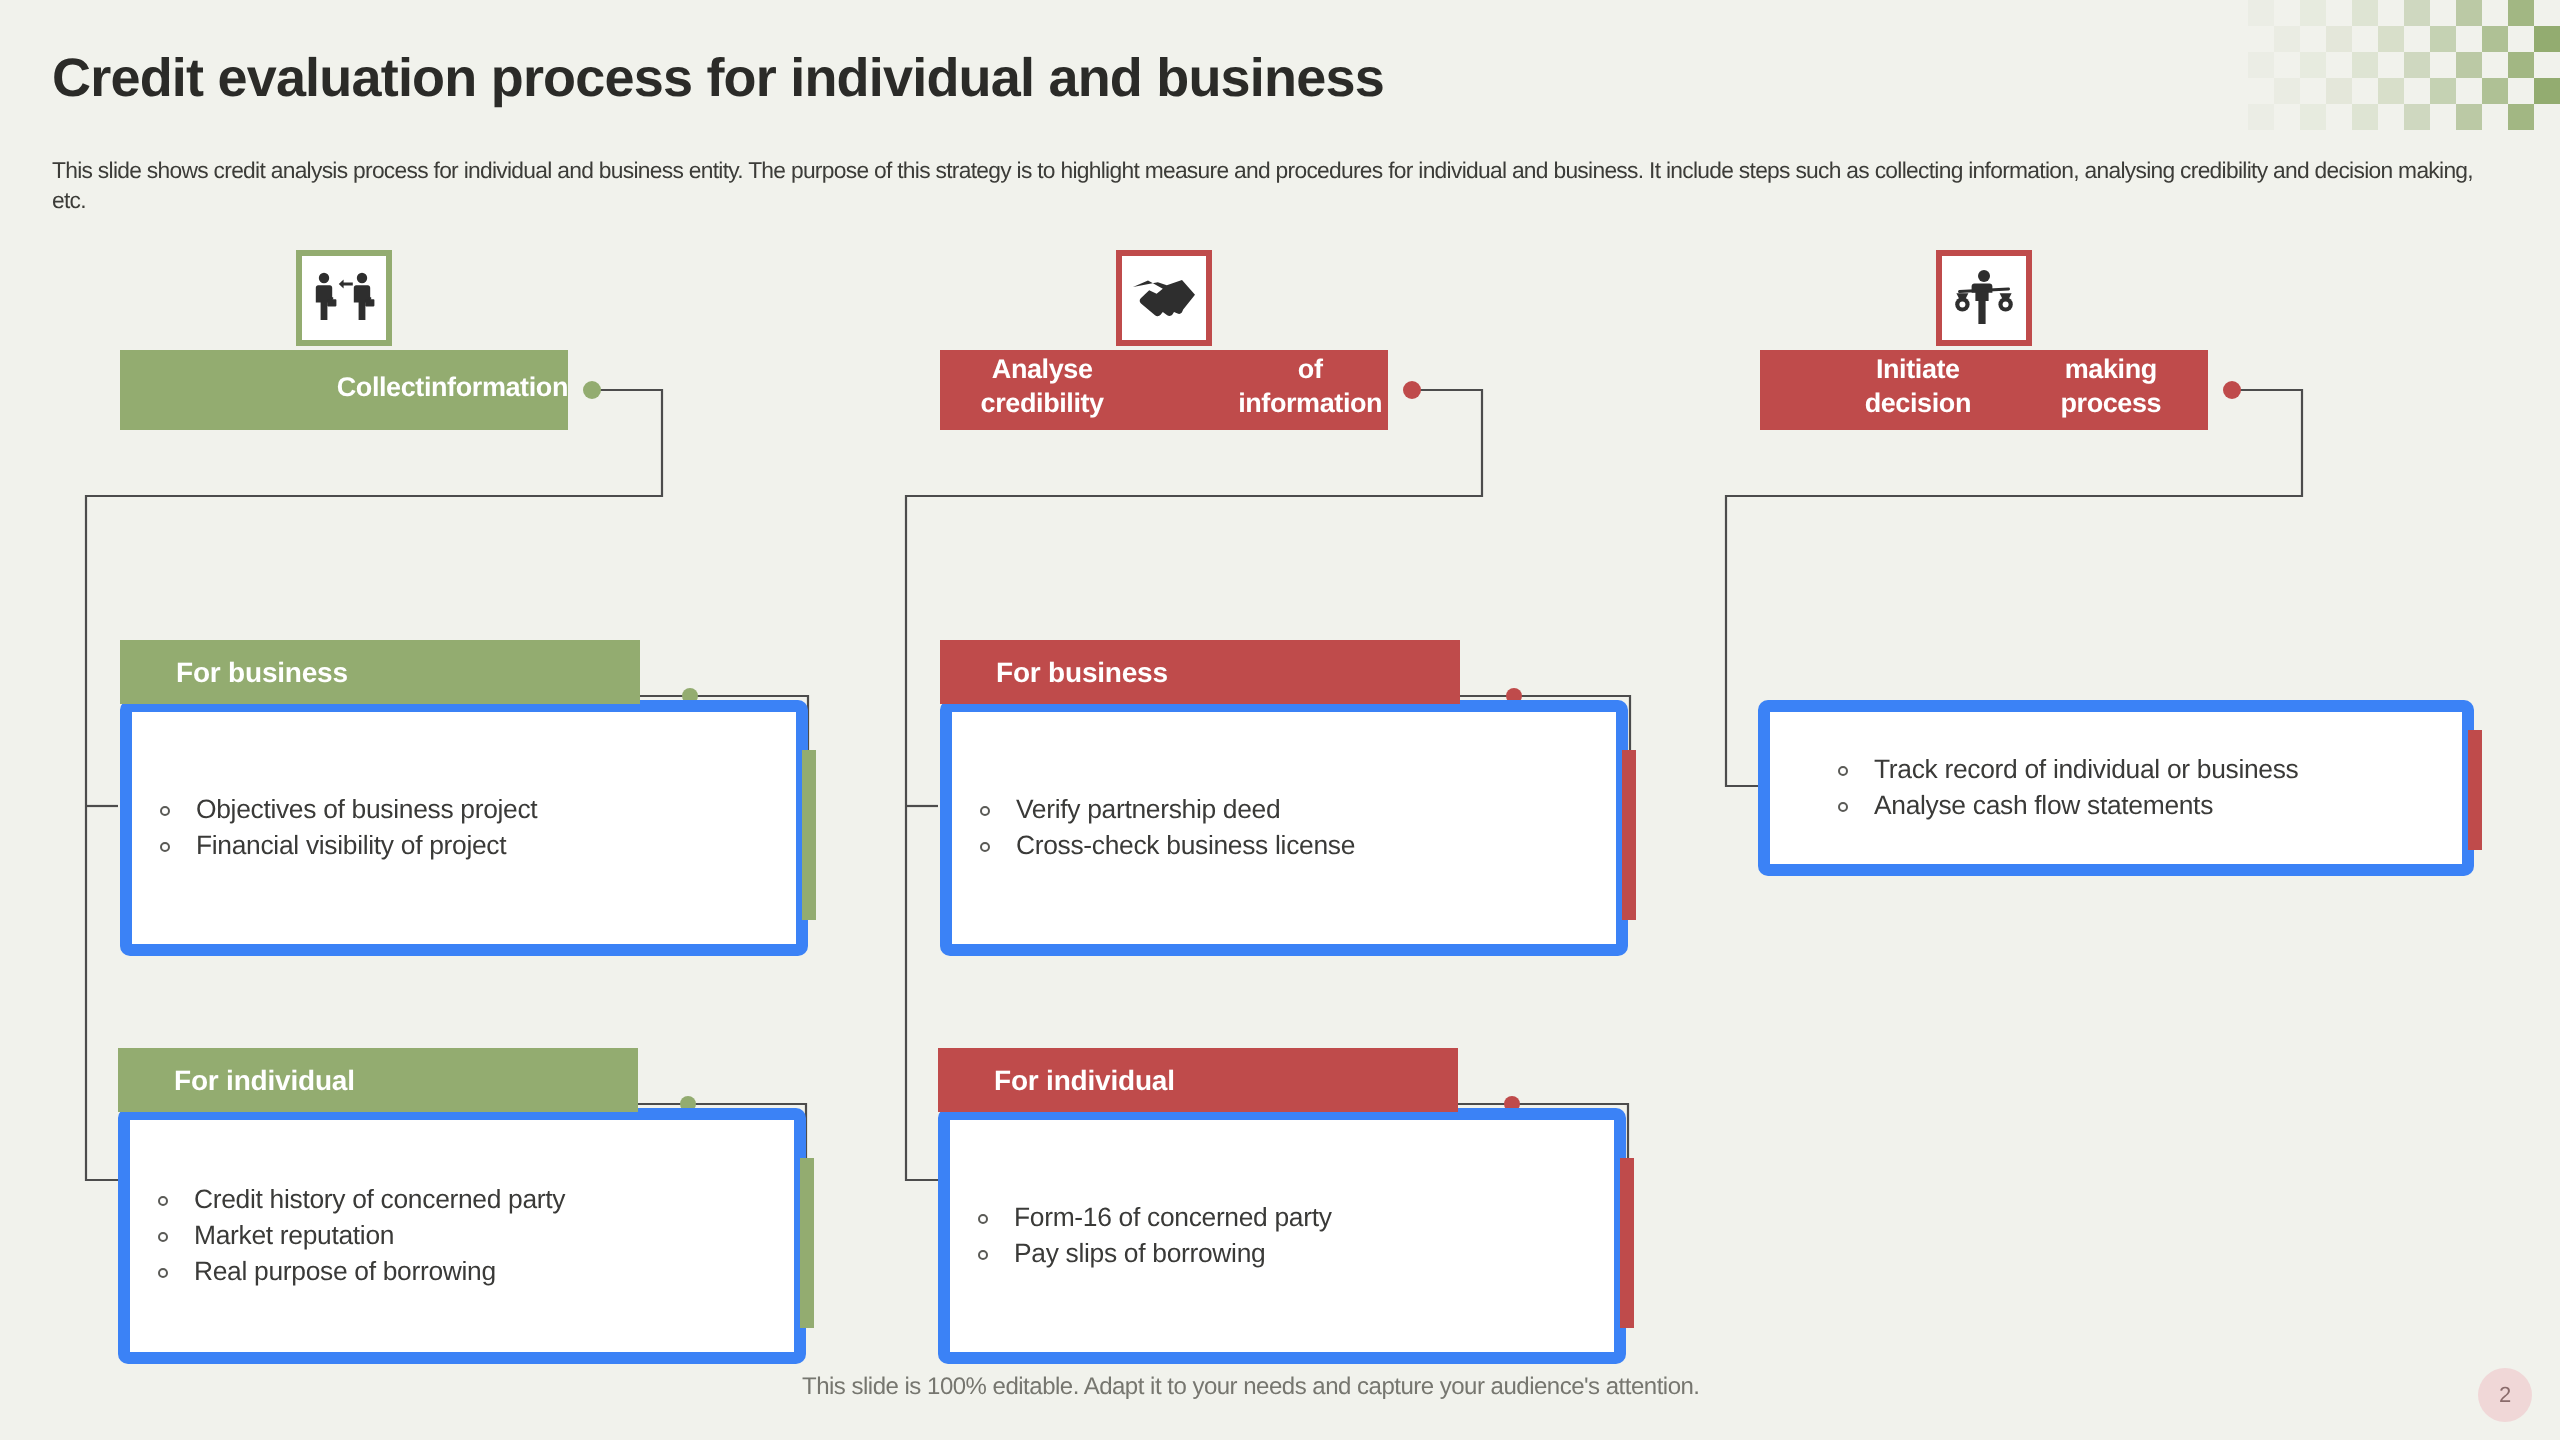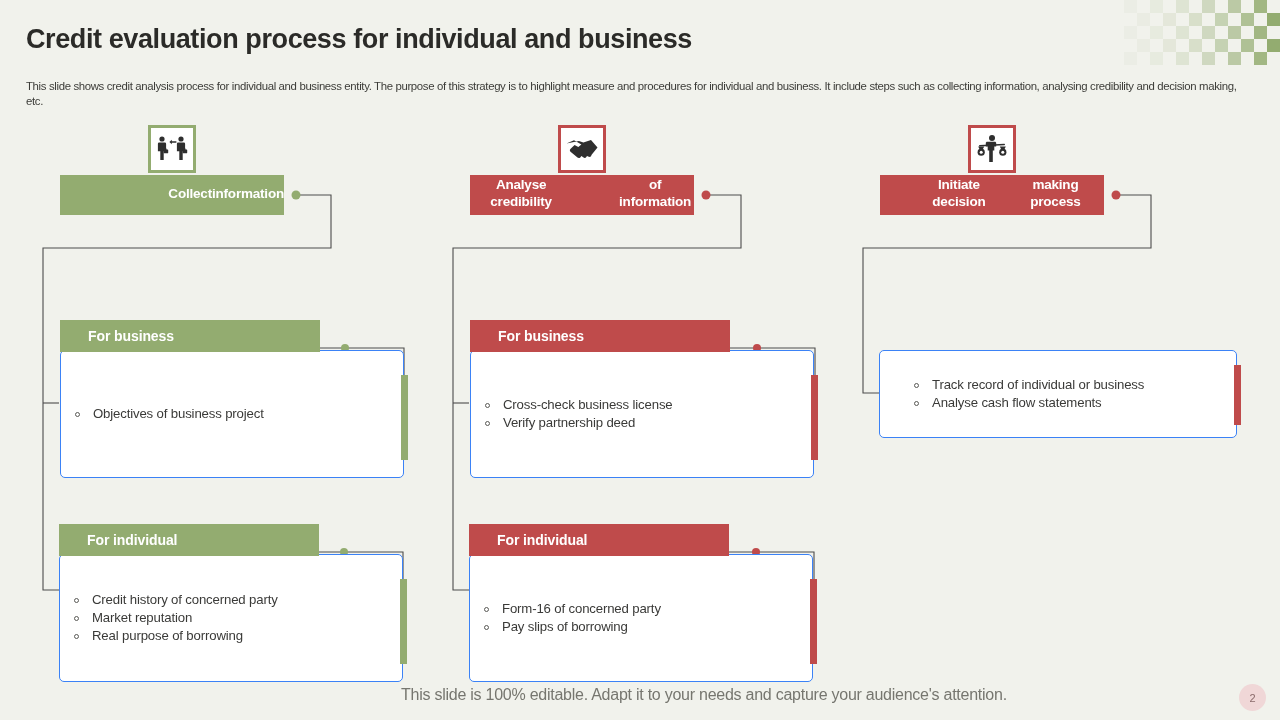--- a/index.html
+++ b/index.html
@@ -123,21 +123,21 @@
     box-sizing: border-box;
     z-index: 3;
     letter-spacing: -0.1px;
   }
   .card-label.red { background: #bf4b4b; }
 
   .card-body {
     position: absolute;
     left: 0;
     background: #ffffff;
-    border: 1px solid #3b82f6;
+    border: 6px solid #3b82f6;
     border-radius: 5px;
     box-sizing: border-box;
     z-index: 2;
     display: flex;
     flex-direction: column;
     justify-content: center;
   }
 
   .card-accent {
     position: absolute;
@@ -171,21 +171,21 @@
     border: 1px solid #5a5a56;
     border-radius: 50%;
     box-sizing: border-box;
   }
 
   
   #footer-note {
     position: absolute;
     left: 401px;
     top: 686px;
-    font-size: 16px;
+    font-size: 12px;
     color: #76766f;
     letter-spacing: -0.25px;
   }
   #page-number {
     position: absolute;
     left: 1239px;
     top: 684px;
     width: 27px;
     height: 27px;
     border-radius: 50%;
@@ -286,20 +286,21 @@
   <div class="stage-header" style="left:60px; top:175px;">
     <span class="ln">Collect</span>
     <span class="ln">information</span>
   </div>
 
   <div class="card-wrap" style="left:60px; top:320px;">
     <div class="card-label">For business</div>
     <div class="card-body" style="top:30px; width:344px; height:128px;">
       <ul class="bullets">
         <li>Objectives of business project</li>
+        <li>Financial visibility of project</li>
       </ul>
     </div>
     <div class="card-accent" style="left:341px; top:55px; height:85px;"></div>
   </div>
 
   <div class="card-wrap" style="left:59px; top:524px;">
     <div class="card-label">For individual</div>
     <div class="card-body" style="top:30px; width:344px; height:128px;">
       <ul class="bullets">
         <li>Credit history of concerned party</li>
@@ -323,22 +324,22 @@
 
   <div class="stage-header red" style="left:60px; top:175px;gap:44px;">
     <span class="ln">Analyse credibility</span>
     <span class="ln">of information</span>
   </div>
 
   <div class="card-wrap" style="left:60px; top:320px;">
     <div class="card-label red">For business</div>
     <div class="card-body" style="top:30px; width:344px; height:128px;">
       <ul class="bullets">
+        <li>Verify partnership deed</li>
         <li>Cross-check business license</li>
-        <li>Verify partnership deed</li>
       </ul>
     </div>
     <div class="card-accent red" style="left:341px; top:55px; height:85px;"></div>
   </div>
 
   <div class="card-wrap" style="left:59px; top:524px;">
     <div class="card-label red">For individual</div>
     <div class="card-body" style="top:30px; width:344px; height:128px;">
       <ul class="bullets">
         <li>Form-16 of concerned party</li>

